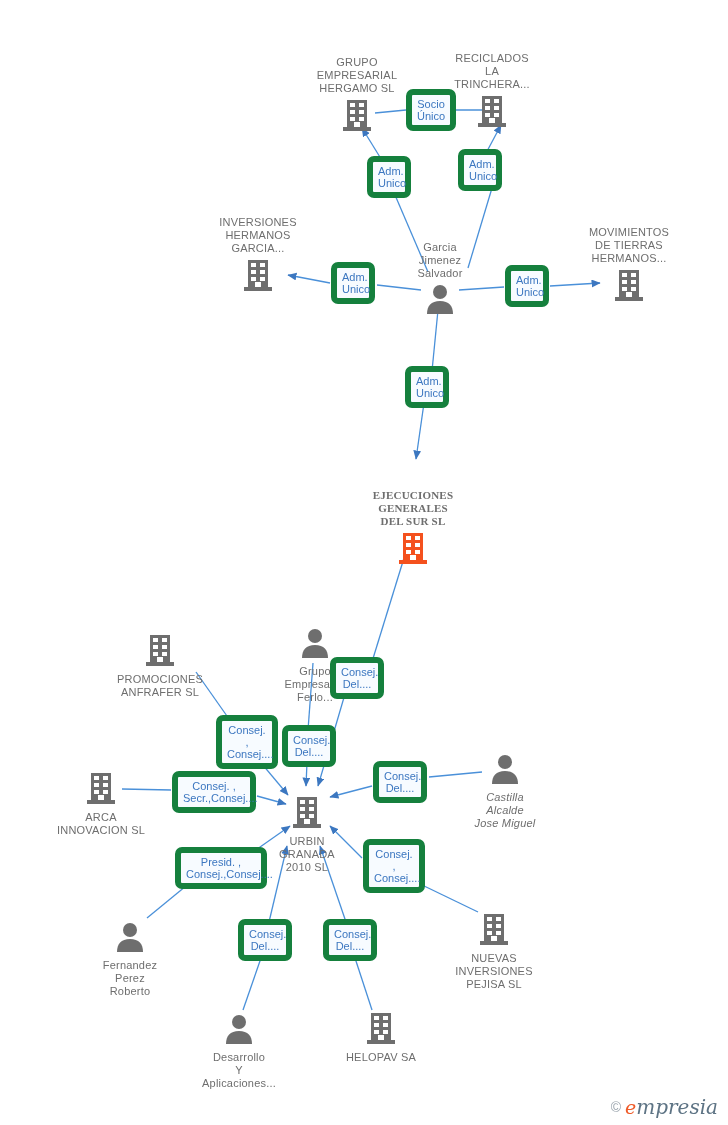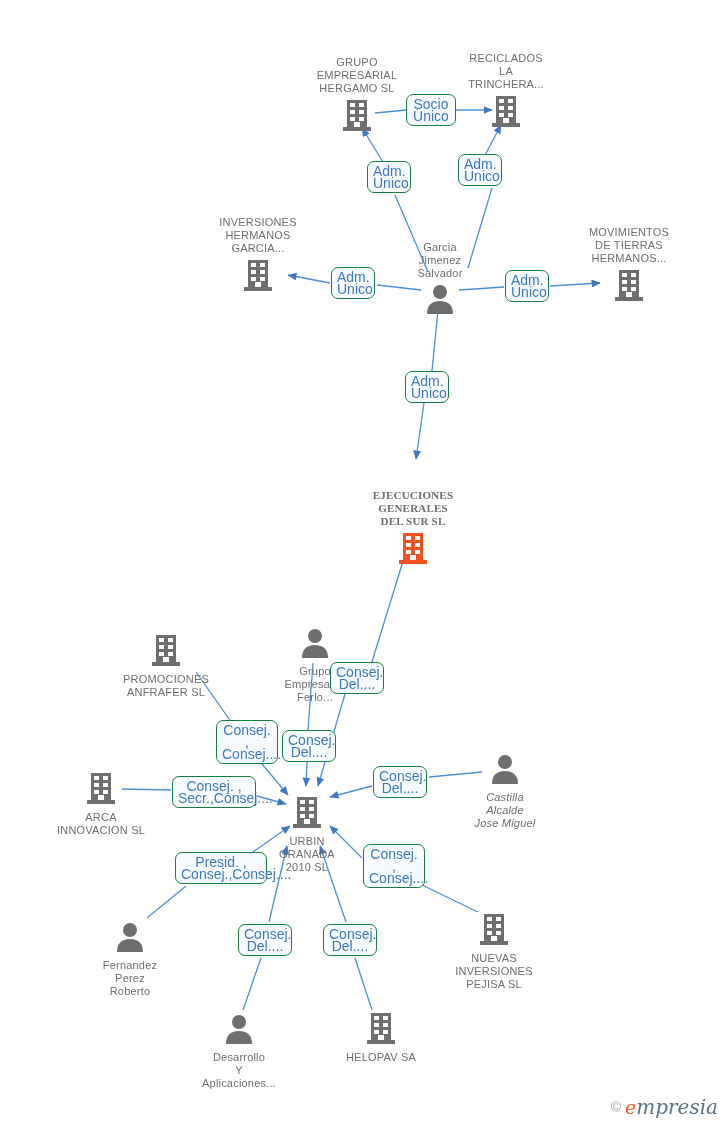--- a/index.html
+++ b/index.html
@@ -10,22 +10,22 @@
 
   .node{position:absolute;display:flex;flex-direction:column;align-items:center;
         width:120px;margin-left:-60px;}
   .node .glyph{display:block;}
   .node .caption{margin-top:2px;font-size:11px;line-height:13px;color:#6e6e6e;
                  text-align:center;letter-spacing:.2px;white-space:pre-line;}
   .node.caption-above{flex-direction:column-reverse;}
   .node.caption-above .caption{margin-top:0;margin-bottom:3px;}
   .node.highlight .caption{color:#6e6e6e;font-weight:bold;}
 
-  .elabel{position:absolute;background:#f7fbff;border:1px solid #15803d;
-          border-radius:7px;color:#3c77c0;font-size:14px;line-height:12px;
+  .elabel{position:absolute;background:#f7fbff;border:6px solid #15803d;
+          border-radius:7px;color:#3c77c0;font-size:11px;line-height:12px;
           text-align:center;padding:3px 5px;white-space:pre-line;
           box-sizing:border-box;transform:translate(-50%,-50%);}
 
   .logo{position:absolute;right:10px;bottom:6px;display:flex;align-items:center;
         font-size:15px;color:#7f8c99;}
   .logo .c{color:#9aa4ad;font-size:14px;margin-right:4px;}
   .logo .e{color:#ef5a28;font-family:"DejaVu Serif",serif;font-style:italic;
            font-size:19px;line-height:15px;}
   .logo .rest{font-family:"DejaVu Serif",serif;font-style:italic;color:#5d7384;font-size:20px;}
 </style>
@@ -101,21 +101,21 @@
               <rect x="17" y="12" width="5" height="4"></rect>
               <rect x="8" y="19" width="5" height="4"></rect>
               <rect x="17" y="19" width="5" height="4"></rect>
               <rect x="12" y="24" width="6" height="5"></rect>
             </g>
           </svg></span>
         <span class="caption">GRUPO
 EMPRESARIAL
 HERGAMO SL</span>
       </div>
-      <div class="node caption-above" style="left: 506px; top: 52px;">
+      <div class="node caption-above" style="left: 492px; top: 52px;">
         <span class="glyph"><svg width="30" height="34" viewBox="0 0 30 34">
             <rect x="5" y="2" width="20" height="27" fill="#6e6e6e"></rect>
             <rect x="1" y="29" width="28" height="4" fill="#6e6e6e"></rect>
             <g fill="#ffffff">
               <rect x="8" y="5" width="5" height="4"></rect>
               <rect x="17" y="5" width="5" height="4"></rect>
               <rect x="8" y="12" width="5" height="4"></rect>
               <rect x="17" y="12" width="5" height="4"></rect>
               <rect x="8" y="19" width="5" height="4"></rect>
               <rect x="17" y="19" width="5" height="4"></rect>
@@ -182,21 +182,21 @@
               <rect x="17" y="12" width="5" height="4"></rect>
               <rect x="8" y="19" width="5" height="4"></rect>
               <rect x="17" y="19" width="5" height="4"></rect>
               <rect x="12" y="24" width="6" height="5"></rect>
             </g>
           </svg></span>
         <span class="caption">EJECUCIONES
 GENERALES
 DEL SUR  SL</span>
       </div>
-      <div class="node" style="left: 166px; top: 633px;">
+      <div class="node" style="left: 160px; top: 633px;">
         <span class="glyph"><svg width="30" height="34" viewBox="0 0 30 34">
             <rect x="5" y="2" width="20" height="27" fill="#6e6e6e"></rect>
             <rect x="1" y="29" width="28" height="4" fill="#6e6e6e"></rect>
             <g fill="#ffffff">
               <rect x="8" y="5" width="5" height="4"></rect>
               <rect x="17" y="5" width="5" height="4"></rect>
               <rect x="8" y="12" width="5" height="4"></rect>
               <rect x="17" y="12" width="5" height="4"></rect>
               <rect x="8" y="19" width="5" height="4"></rect>
               <rect x="17" y="19" width="5" height="4"></rect>

